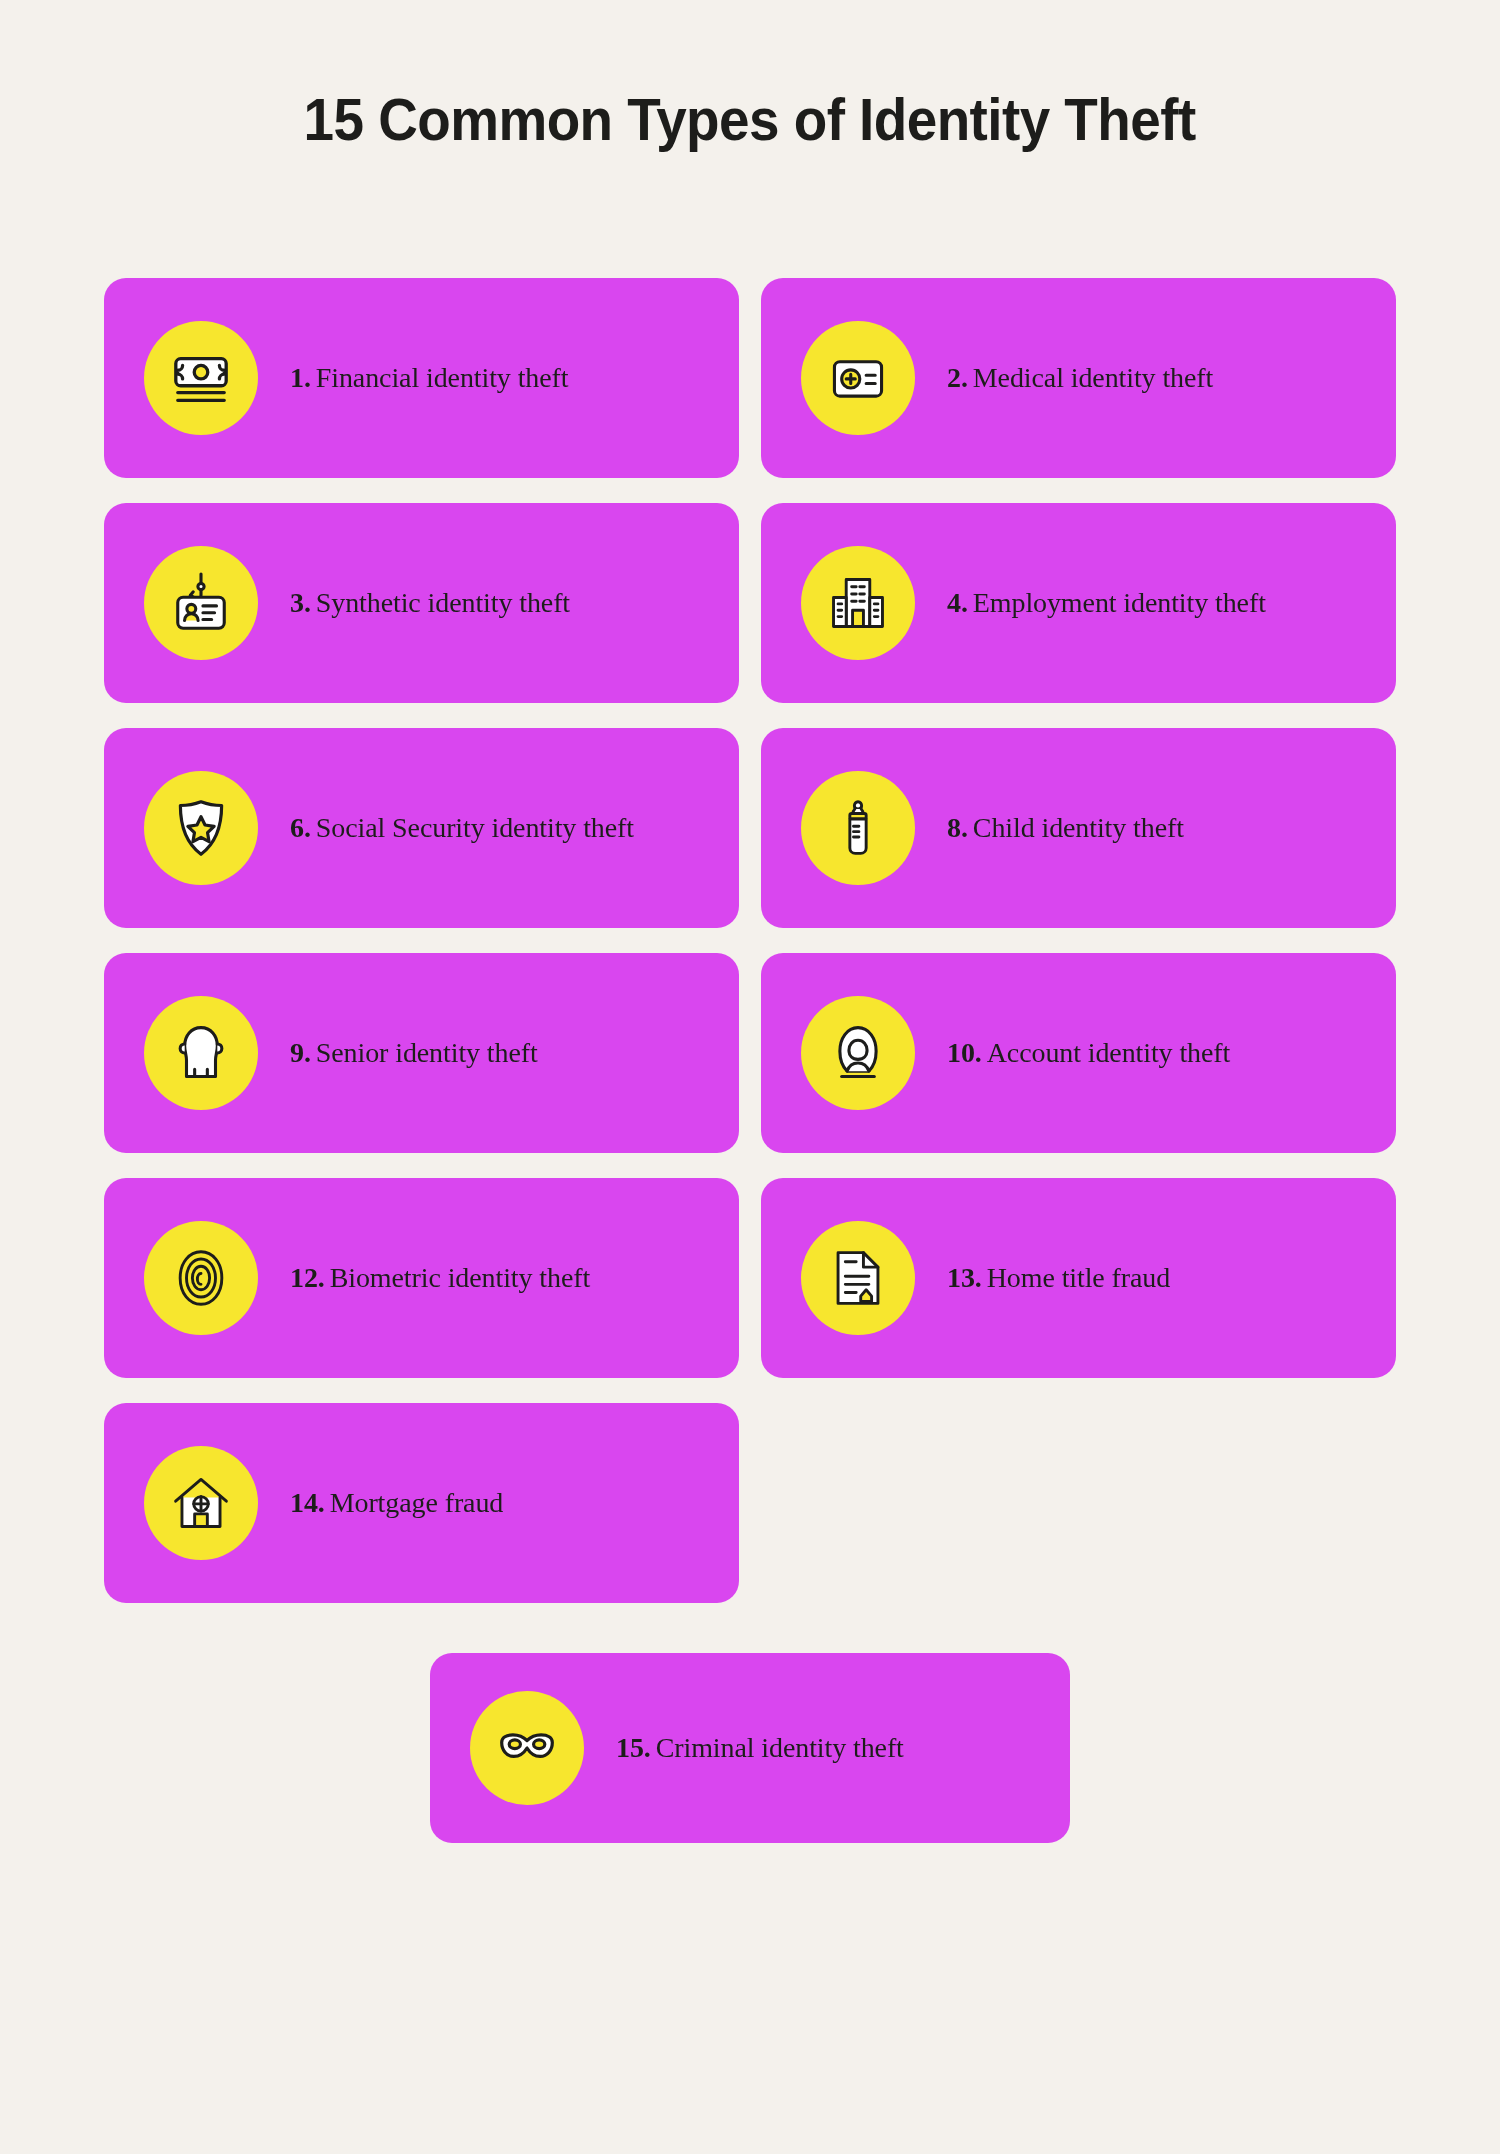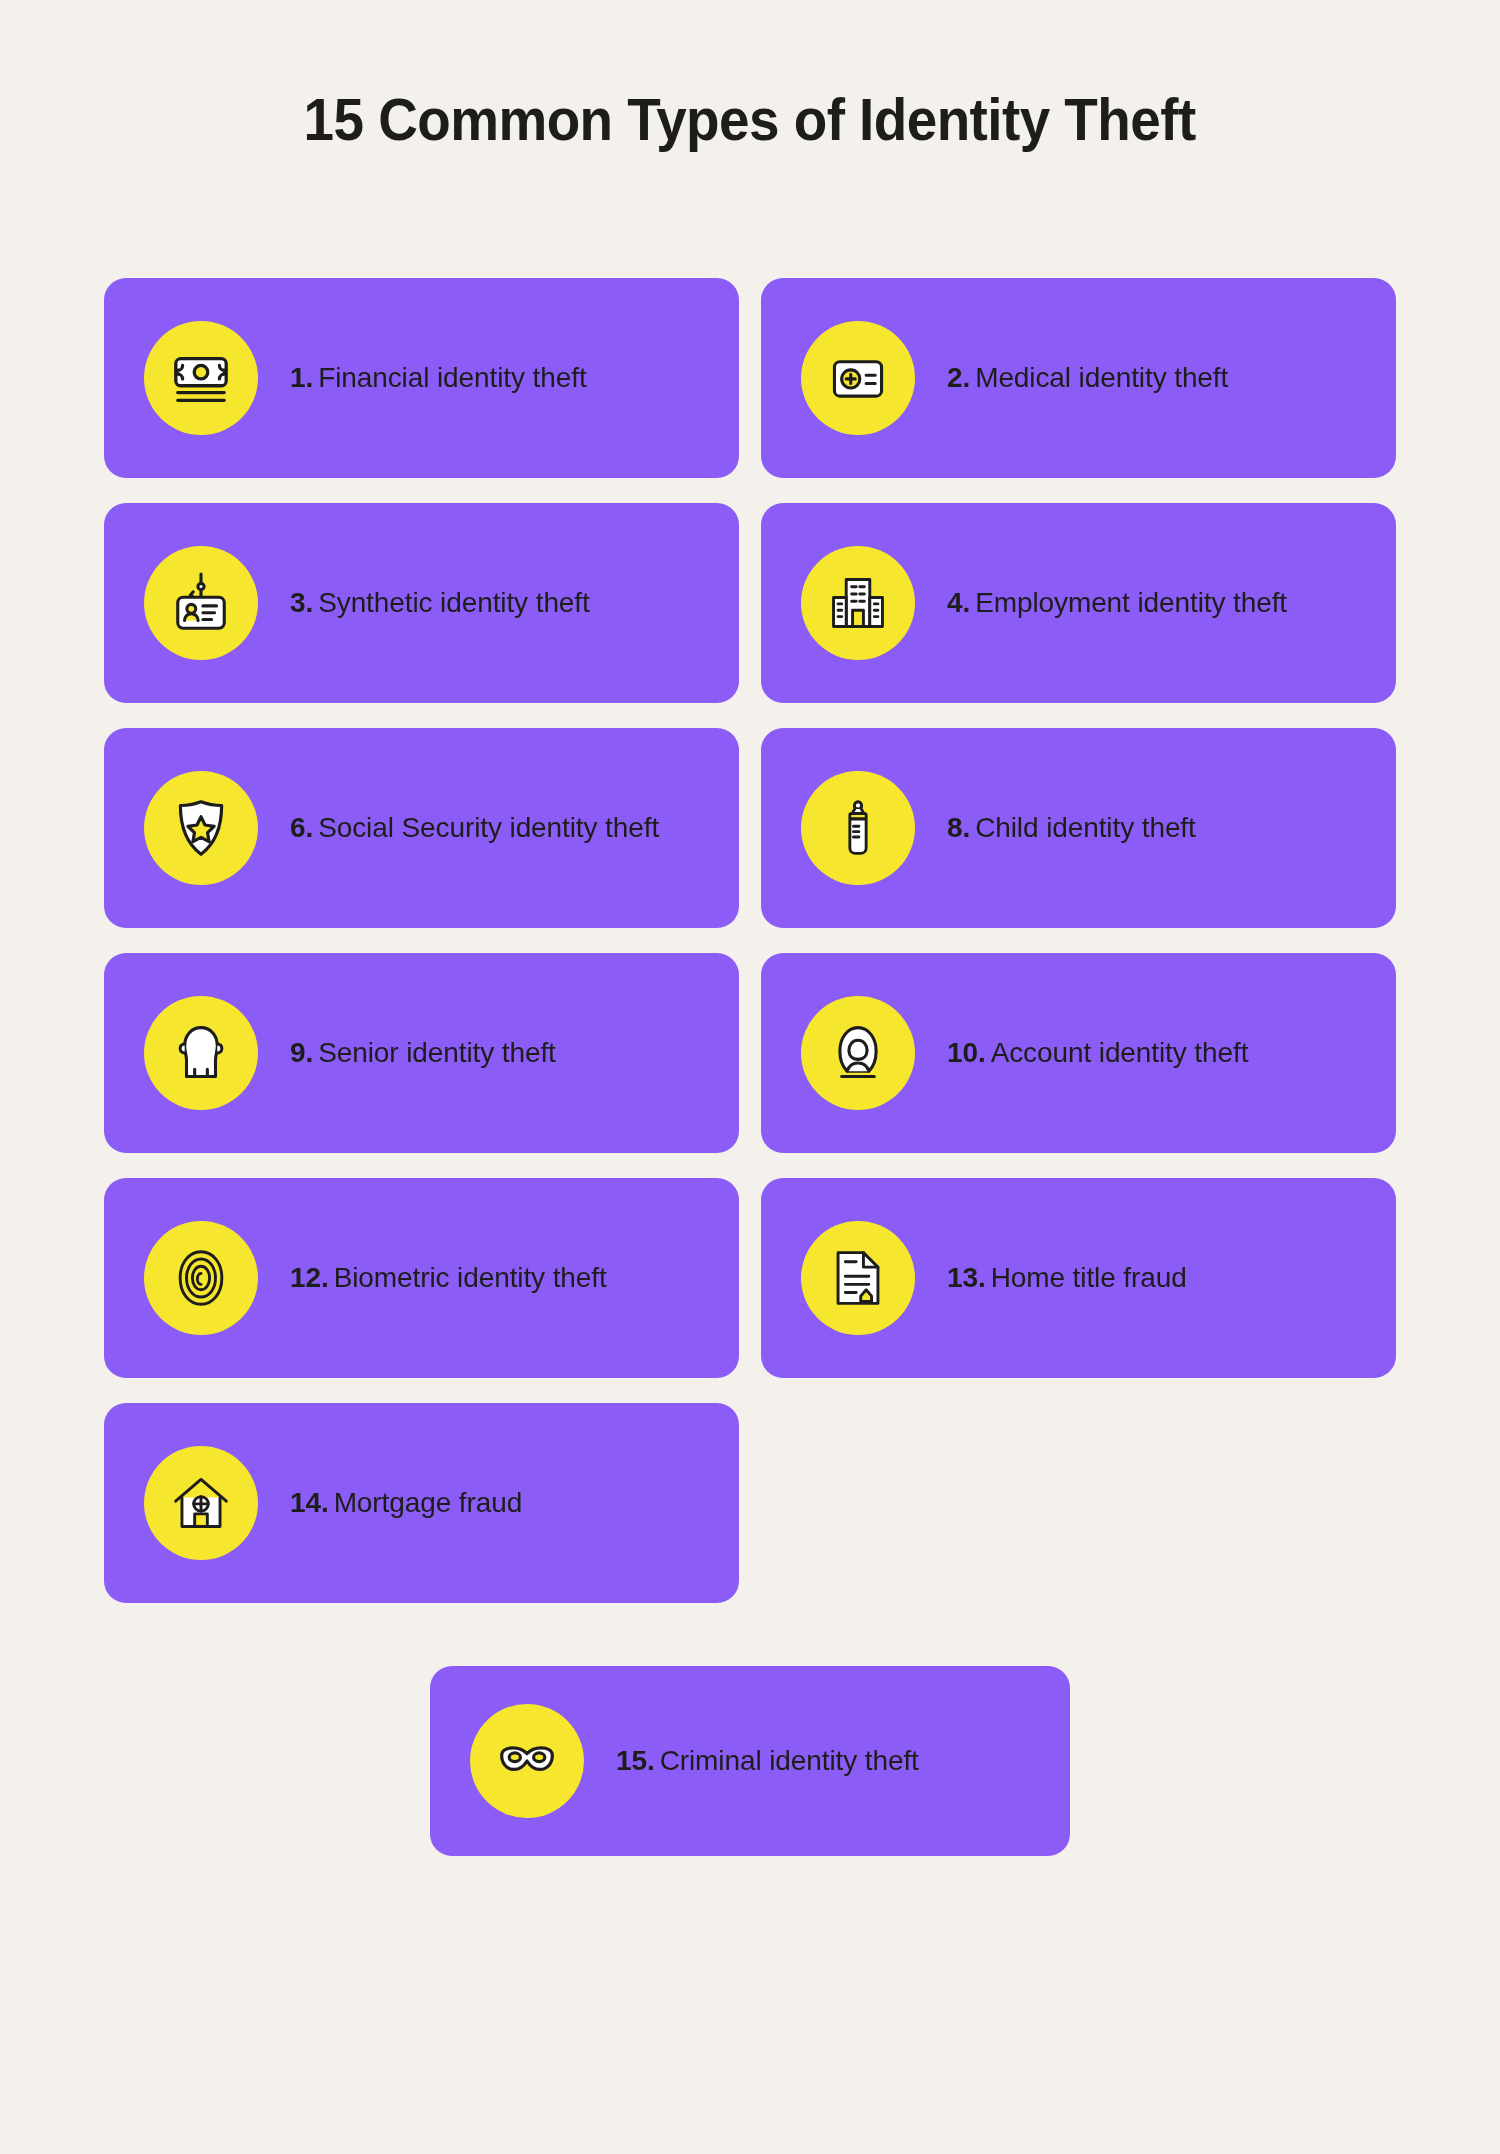--- a/index.html
+++ b/index.html
@@ -45,39 +45,40 @@
     top:278px;
     width:1292px;
     display:flex;
     flex-wrap:wrap;
     gap:25px 22px;
   }
 
   .card {
     width:635px;
     height:200px;
-    background:#8b5cf6;
+    background:#d946ef;
     border-radius:22px;
     display:flex;
     align-items:center;
     padding-left:40px;
     padding-right:26px;
+    font-family:Liberation Serif, serif;
   }
 
   .card.last {
     width:640px;
     height:190px;
     margin:0 auto;
   }
 
   .last-row {
     width:1292px;
     display:flex;
     justify-content:flex-end;
-    margin-top:38px;
+    margin-top:25px;
   }
 
   
   .badge {
     flex:0 0 auto;
     width:114px;
     height:114px;
     border-radius:50%;
     background:#F7E62E;
     display:flex;

